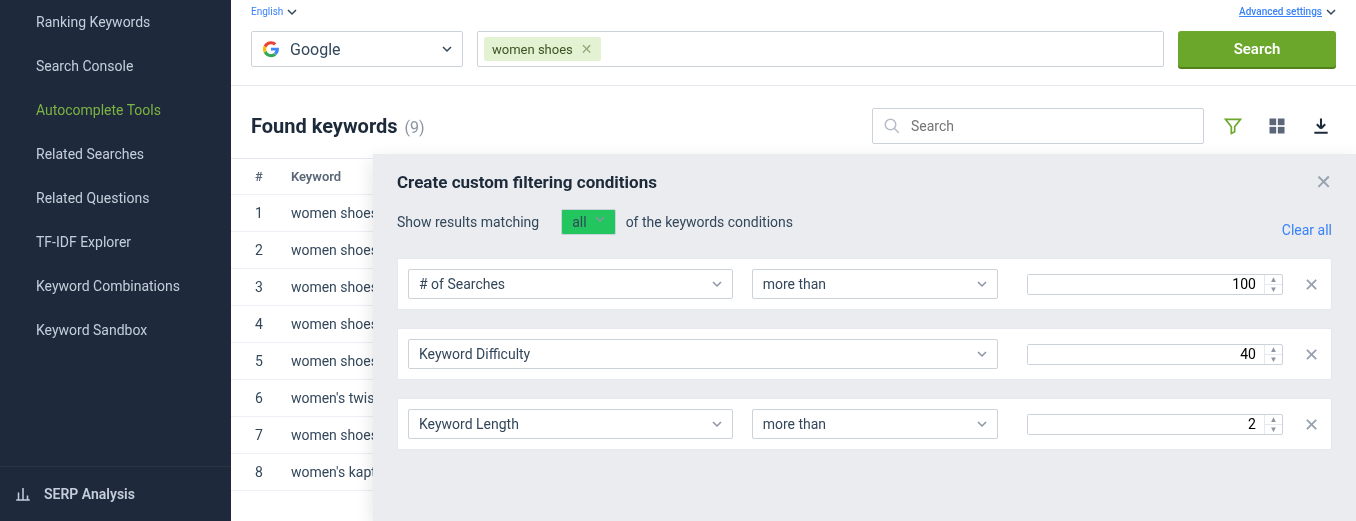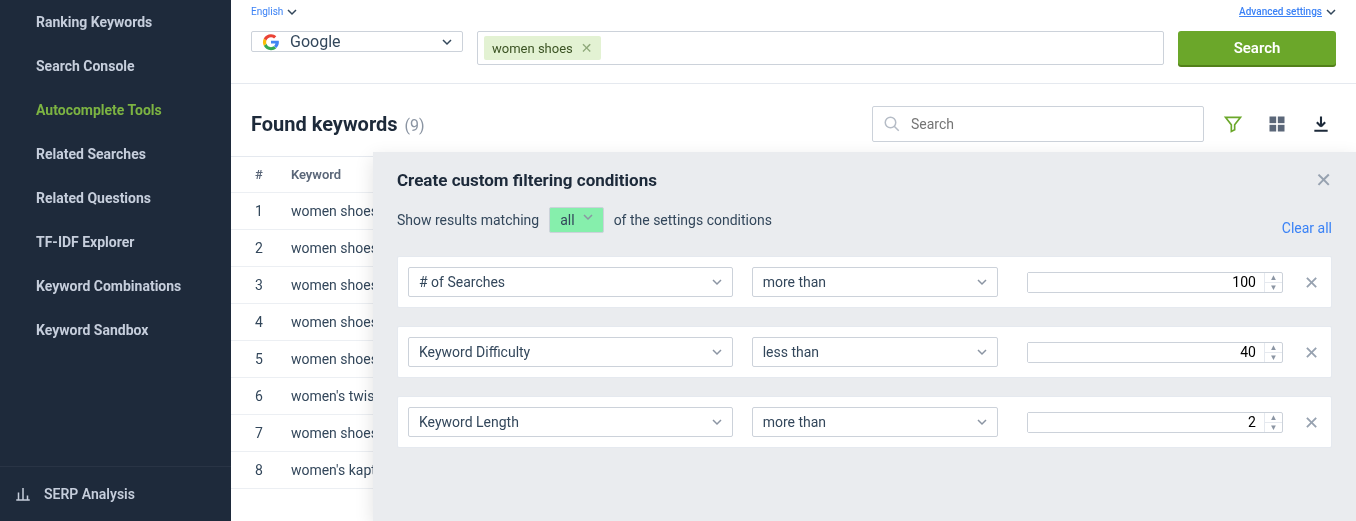--- a/index.html
+++ b/index.html
@@ -1,35 +1,35 @@
 <!DOCTYPE html>
 <html><head>
 <meta charset="utf-8">
 <style>
 * { box-sizing: border-box; margin: 0; padding: 0; font-family: -apple-system, BlinkMacSystemFont, "Segoe UI", Roboto, Arial, sans-serif; }
 html, body { height: 100%; }
 body { display: flex; width: 1356px; height: 521px; overflow: hidden; background: #fff; color: #33475b; }
 
 
 .sidebar { width: 231px; background: #1E2A3B; color: #C6CEDC; display: flex; flex-direction: column; font-size: 14px; }
-.sidebar .nav-item { padding: 14px 6px 14px 36px; cursor: pointer; font-weight: 700; }
+.sidebar .nav-item { padding: 14px 6px 14px 36px; cursor: pointer; font-weight: 400; }
 .sidebar .nav-item[data-active="true"] { color: #7CB342; }
 .sidebar .serp { display: flex; align-items: center; gap: 12px; padding: 18px 18px 18px 14px; font-weight: 600; color: #C6CEDC; border-top: 1px solid rgba(255,255,255,0.05); }
 .sidebar .serp svg { width: 18px; height: 18px; }
 
 
 .main { flex: 1; display: flex; flex-direction: column; background: #fff; }
 
 .topbar { display: flex; align-items: center; padding: 6px 20px 2px; gap: 6px; font-size: 10px; color: #3b82f6; }
 .topbar .lang-select { display: flex; align-items: center; gap: 4px; cursor: pointer; }
 .topbar .spacer { flex: 1; }
 .topbar .advanced { display: flex; align-items: center; gap: 4px; cursor: pointer; font-weight: 500; text-decoration: underline; }
 
 .searchrow { display: flex; gap: 14px; padding: 12px 20px 18px; }
-.engine-select { width: 212px; height: 21px; border: 1px solid #ccd2da; border-radius: 2px; display: flex; align-items: center; padding: 0 10px; gap: 10px; cursor: pointer; }
+.engine-select { width: 212px; height: 36px; border: 1px solid #ccd2da; border-radius: 2px; display: flex; align-items: center; padding: 0 10px; gap: 10px; cursor: pointer; }
 .engine-select .glogo { width: 18px; height: 18px; }
 .engine-select .chev { margin-left: auto; }
 .tag-input { flex: 1; min-width: 0; border: 1px solid #ccd2da; border-radius: 2px; display: flex; align-items: center; padding: 4px 6px; gap: 6px; }
 .kw-tag { background: #E3F2D3; color: #3b5323; display: flex; align-items: center; gap: 8px; padding: 4px 8px; border-radius: 2px; font-size: 13px; }
 .kw-tag .x { color: #8FA97A; cursor: pointer; font-size: 14px; }
 .search-btn { width: 158px; background: #6BA72A; color: #fff; border: none; border-radius: 3px; font-size: 15px; font-weight: 600; cursor: pointer; box-shadow: 0 2px 0 #528019; }
 
 .content { position: relative; flex: 1; border-top: 1px solid #e5e9ef; background: #fff; display: flex; flex-direction: column; overflow: hidden; }
 .found-row { display: flex; align-items: center; padding: 22px 20px 14px; gap: 14px; }
 .found-row h2 { font-size: 20px; font-weight: 700; color: #1d2a3a; }
@@ -45,21 +45,21 @@
 th, td { text-align: left; padding: 10px 14px; border-bottom: 1px solid #eceff3; }
 th:first-child, td:first-child { text-align: right; width: 40px; padding-left: 24px; }
 thead th { font-weight: 600; color: #5b6779; font-size: 13px; border-top: 1px solid #e5e9ef; }
 
 
 .panel { position: absolute; top: 68px; left: 142px; right: 0; bottom: 0; background: #EAECEF; box-shadow: 0 6px 18px rgba(0,0,0,.12); padding: 0 24px 24px; overflow: hidden; }
 .panel-hd { display: flex; align-items: center; padding: 18px 0 14px; }
 .panel-hd h3 { font-size: 17px; font-weight: 700; color: #1d2a3a; }
 .panel-hd .close { margin-left: auto; color: #97a2b0; font-size: 20px; cursor: pointer; line-height: 1; }
 .matchrow { display: flex; align-items: center; gap: 10px; font-size: 14px; color: #33475b; margin-bottom: 20px; }
-.matchrow .sel { display: flex; align-items: flex-start; gap: 8px; background: #86efac; border: 1px solid #ccd2da; border-radius: 2px; padding: 4px 10px; cursor: pointer; }
+.matchrow .sel { display: flex; align-items: flex-start; gap: 8px; background: #22c55e; border: 1px solid #ccd2da; border-radius: 2px; padding: 4px 10px; cursor: pointer; margin-left: 12px; }
 .matchrow .clear { margin-left: auto; color: #3a82f6; cursor: pointer; font-size: 14px; margin-top: 16px; }
 .cond { background: #fff; display: flex; align-items: center; gap: 19px; padding: 10px; margin-bottom: 18px; border-radius: 2px; border: 1px solid #e5e9ef; }
 .cond .field, .cond .op { flex: 1; display: flex; align-items: center; border: 1px solid #ccd2da; border-radius: 2px; padding: 6px 10px; cursor: pointer; font-size: 14px; color: #33475b; min-width: 0; }
 .cond .field .chev, .cond .op .chev { margin-left: auto; }
 .cond .field { flex: 1.35; }
 .cond .valwrap { width: 256px; display: flex; align-items: stretch; border: 1px solid #ccd2da; border-radius: 2px; margin-left: 10px; }
 .cond .valwrap input { flex: 1; border: none; outline: none; text-align: right; padding: 0 8px; font-size: 14px; }
 .cond .valwrap .spin { width: 18px; display: flex; flex-direction: column; border-left: 1px solid #e5e9ef; }
 .cond .valwrap .spin span { flex: 1; display: flex; align-items: center; justify-content: center; font-size: 8px; color: #8b95a3; cursor: pointer; }
 .cond .valwrap .spin span:first-child { border-bottom: 1px solid #e5e9ef; }
@@ -213,21 +213,21 @@
         <span class="close">✕</span>
       </div>
       <div class="matchrow">
         <span>Show results matching</span>
         <span class="sel">
           <span>all</span>
           <svg class="chev-svg" viewBox="0 0 10 10">
               <path d="M1 3l4 4 4-4" fill="none" stroke="#8b95a3" stroke-width="1.5"></path>
             </svg>
         </span>
-        <span>of the settings conditions</span>
+        <span>of the keywords conditions</span>
         <span class="clear">Clear all</span>
       </div>
 
       <div class="cond">
         <div class="field">
           <span># of Searches</span>
           <svg class="chev chev-svg" viewBox="0 0 10 10">
               <path d="M1 3l4 4 4-4" fill="none" stroke="#8b95a3" stroke-width="1.5"></path>
             </svg>
         </div>
@@ -247,26 +247,20 @@
         <span class="del">✕</span>
       </div>
 
       <div class="cond">
         <div class="field">
           <span>Keyword Difficulty</span>
           <svg class="chev chev-svg" viewBox="0 0 10 10">
               <path d="M1 3l4 4 4-4" fill="none" stroke="#8b95a3" stroke-width="1.5"></path>
             </svg>
         </div>
-        <div class="op">
-          <span>less than</span>
-          <svg class="chev chev-svg" viewBox="0 0 10 10">
-              <path d="M1 3l4 4 4-4" fill="none" stroke="#8b95a3" stroke-width="1.5"></path>
-            </svg>
-        </div>
         <div class="valwrap">
           <input value="40" style="">
           <div class="spin">
               <span>▲</span>
               <span>▼</span>
             </div>
         </div>
         <span class="del">✕</span>
       </div>
 

